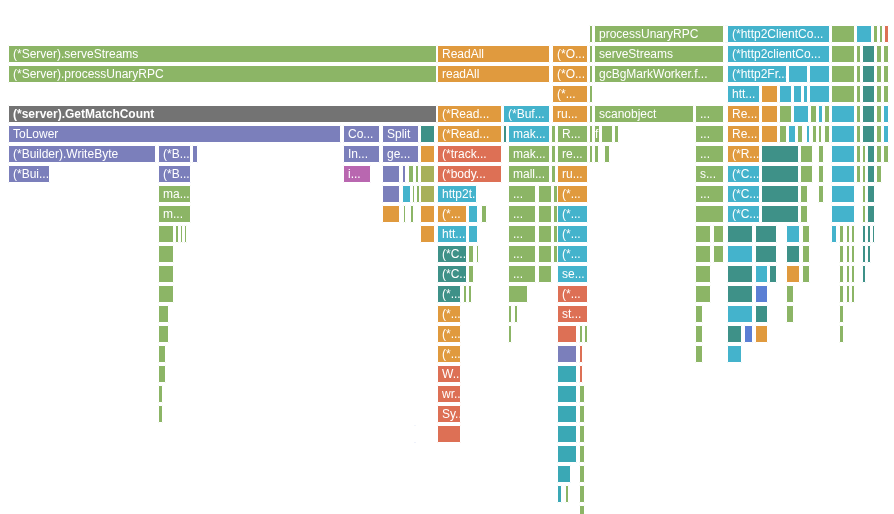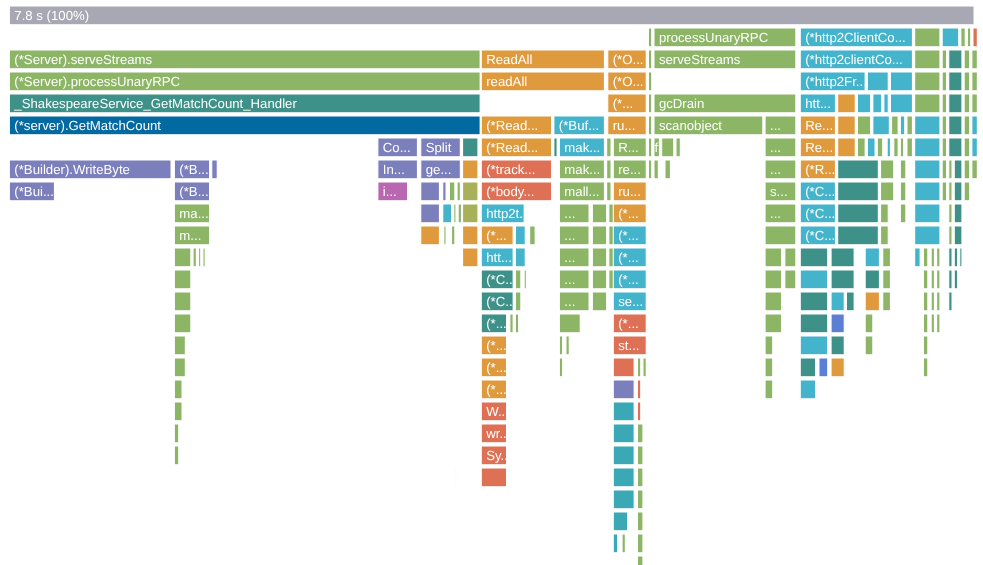--- a/index.html
+++ b/index.html
@@ -32,21 +32,20 @@
     background:#a8a8b4;
     color:#ffffff;
     cursor:default;
   }
   .frame.tiny{padding:0;}
 </style>
 </head>
 <body>
 
 <div id="flamegraph">
-    <div class="frame root" style="left: 8px; top: 5px; width: 878px; height: 18px; background: rgb(168, 168, 180);">7.8 s (100%)</div>
     <div class="frame tiny" style="left: 589px; top: 25px; width: 4px; height: 18px; background: rgb(140, 181, 102);"></div>
     <div class="frame" style="left: 594px; top: 25px; width: 130px; height: 18px; background: rgb(140, 181, 102);">processUnaryRPC</div>
     <div class="frame tiny" style="left: 725px; top: 25px; width: 2px; height: 18px; background: rgb(140, 181, 102);"></div>
     <div class="frame" style="left: 727px; top: 25px; width: 103px; height: 18px; background: rgb(68, 179, 204);">(*http2ClientCo...</div>
     <div class="frame" style="left: 831px; top: 25px; width: 24px; height: 18px; background: rgb(140, 181, 102);"></div>
     <div class="frame tiny" style="left: 856px; top: 25px; width: 16px; height: 18px; background: rgb(68, 179, 204);"></div>
     <div class="frame tiny" style="left: 873px; top: 25px; width: 5px; height: 18px; background: rgb(140, 181, 102);"></div>
     <div class="frame tiny" style="left: 879px; top: 25px; width: 4px; height: 18px; background: rgb(140, 181, 102);"></div>
     <div class="frame tiny" style="left: 884px; top: 25px; width: 5px; height: 18px; background: rgb(221, 112, 85);"></div>
     <div class="frame" style="left: 8px; top: 45px; width: 429px; height: 18px; background: rgb(140, 181, 102);">(*Server).serveStreams</div>
@@ -57,62 +56,62 @@
     <div class="frame" style="left: 727px; top: 45px; width: 103px; height: 18px; background: rgb(68, 179, 204);">(*http2clientCo...</div>
     <div class="frame" style="left: 831px; top: 45px; width: 24px; height: 18px; background: rgb(140, 181, 102);"></div>
     <div class="frame tiny" style="left: 856px; top: 45px; width: 5px; height: 18px; background: rgb(140, 181, 102);"></div>
     <div class="frame tiny" style="left: 862px; top: 45px; width: 13px; height: 18px; background: rgb(62, 145, 136);"></div>
     <div class="frame tiny" style="left: 876px; top: 45px; width: 6px; height: 18px; background: rgb(140, 181, 102);"></div>
     <div class="frame tiny" style="left: 883px; top: 45px; width: 6px; height: 18px; background: rgb(140, 181, 102);"></div>
     <div class="frame" style="left: 8px; top: 65px; width: 429px; height: 18px; background: rgb(140, 181, 102);">(*Server).processUnaryRPC</div>
     <div class="frame" style="left: 437px; top: 65px; width: 113px; height: 18px; background: rgb(224, 154, 62);">readAll</div>
     <div class="frame" style="left: 552px; top: 65px; width: 36px; height: 18px; background: rgb(224, 154, 62);">(*O...</div>
     <div class="frame tiny" style="left: 589px; top: 65px; width: 4px; height: 18px; background: rgb(140, 181, 102);"></div>
+    <div class="frame" style="left: 594px; top: 65px; width: 130px; height: 18px; background: rgb(140, 181, 102);">gcBgMarkWorker.f...</div>
     <div class="frame" style="left: 727px; top: 65px; width: 60px; height: 18px; background: rgb(68, 179, 204);">(*http2Fr...</div>
     <div class="frame tiny" style="left: 788px; top: 65px; width: 20px; height: 18px; background: rgb(68, 179, 204);"></div>
     <div class="frame tiny" style="left: 809px; top: 65px; width: 21px; height: 18px; background: rgb(68, 179, 204);"></div>
     <div class="frame" style="left: 831px; top: 65px; width: 24px; height: 18px; background: rgb(140, 181, 102);"></div>
     <div class="frame tiny" style="left: 856px; top: 65px; width: 5px; height: 18px; background: rgb(140, 181, 102);"></div>
     <div class="frame tiny" style="left: 862px; top: 65px; width: 13px; height: 18px; background: rgb(62, 145, 136);"></div>
     <div class="frame tiny" style="left: 876px; top: 65px; width: 6px; height: 18px; background: rgb(140, 181, 102);"></div>
     <div class="frame tiny" style="left: 883px; top: 65px; width: 6px; height: 18px; background: rgb(140, 181, 102);"></div>
-    <div class="frame" style="left: 8px; top: 85px; width: 429px; height: 18px; background: rgb(62, 145, 136);">_ShakespeareService_GetMatchCount_Handler</div>
     <div class="frame" style="left: 552px; top: 85px; width: 36px; height: 18px; background: rgb(224, 154, 62);">(*...</div>
     <div class="frame tiny" style="left: 589px; top: 85px; width: 4px; height: 18px; background: rgb(140, 181, 102);"></div>
-    <div class="frame" style="left: 594px; top: 85px; width: 130px; height: 18px; background: rgb(140, 181, 102);">gcDrain</div>
     <div class="frame" style="left: 727px; top: 85px; width: 33px; height: 18px; background: rgb(68, 179, 204);">htt...</div>
     <div class="frame tiny" style="left: 761px; top: 85px; width: 17px; height: 18px; background: rgb(224, 154, 62);"></div>
     <div class="frame tiny" style="left: 779px; top: 85px; width: 13px; height: 18px; background: rgb(68, 179, 204);"></div>
     <div class="frame tiny" style="left: 793px; top: 85px; width: 9px; height: 18px; background: rgb(68, 179, 204);"></div>
     <div class="frame tiny" style="left: 803px; top: 85px; width: 5px; height: 18px; background: rgb(68, 179, 204);"></div>
     <div class="frame tiny" style="left: 809px; top: 85px; width: 21px; height: 18px; background: rgb(68, 179, 204);"></div>
     <div class="frame" style="left: 831px; top: 85px; width: 24px; height: 18px; background: rgb(140, 181, 102);"></div>
     <div class="frame tiny" style="left: 856px; top: 85px; width: 5px; height: 18px; background: rgb(140, 181, 102);"></div>
     <div class="frame tiny" style="left: 862px; top: 85px; width: 13px; height: 18px; background: rgb(62, 145, 136);"></div>
     <div class="frame tiny" style="left: 876px; top: 85px; width: 6px; height: 18px; background: rgb(140, 181, 102);"></div>
     <div class="frame tiny" style="left: 883px; top: 85px; width: 6px; height: 18px; background: rgb(140, 181, 102);"></div>
-    <div class="frame" style="left: 8px; top: 105px; width: 429px; height: 18px; background: #0369a1;">(*server).GetMatchCount</div>
+    <div class="frame" style="left: 8px; top: 105px; width: 429px; height: 18px; background: #737373; font-weight: bold;">(*server).GetMatchCount</div>
     <div class="frame" style="left: 437px; top: 105px; width: 65px; height: 18px; background: rgb(224, 154, 62);">(*Read...</div>
     <div class="frame" style="left: 503px; top: 105px; width: 47px; height: 18px; background: rgb(68, 179, 204);">(*Buf...</div>
     <div class="frame" style="left: 552px; top: 105px; width: 36px; height: 18px; background: rgb(224, 154, 62);">ru...</div>
     <div class="frame tiny" style="left: 589px; top: 105px; width: 4px; height: 18px; background: rgb(140, 181, 102);"></div>
     <div class="frame" style="left: 594px; top: 105px; width: 100px; height: 18px; background: rgb(140, 181, 102);">scanobject</div>
     <div class="frame" style="left: 695px; top: 105px; width: 29px; height: 18px; background: rgb(140, 181, 102);">...</div>
     <div class="frame" style="left: 727px; top: 105px; width: 33px; height: 18px; background: rgb(224, 154, 62);">Re...</div>
     <div class="frame tiny" style="left: 761px; top: 105px; width: 17px; height: 18px; background: rgb(224, 154, 62);"></div>
     <div class="frame tiny" style="left: 779px; top: 105px; width: 13px; height: 18px; background: rgb(140, 181, 102);"></div>
     <div class="frame tiny" style="left: 793px; top: 105px; width: 16px; height: 18px; background: rgb(68, 179, 204);"></div>
     <div class="frame tiny" style="left: 810px; top: 105px; width: 7px; height: 18px; background: rgb(140, 181, 102);"></div>
     <div class="frame tiny" style="left: 818px; top: 105px; width: 5px; height: 18px; background: rgb(68, 179, 204);"></div>
     <div class="frame tiny" style="left: 824px; top: 105px; width: 6px; height: 18px; background: rgb(140, 181, 102);"></div>
     <div class="frame" style="left: 831px; top: 105px; width: 24px; height: 18px; background: rgb(68, 179, 204);"></div>
     <div class="frame tiny" style="left: 856px; top: 105px; width: 5px; height: 18px; background: rgb(140, 181, 102);"></div>
     <div class="frame tiny" style="left: 862px; top: 105px; width: 13px; height: 18px; background: rgb(62, 145, 136);"></div>
     <div class="frame tiny" style="left: 876px; top: 105px; width: 6px; height: 18px; background: rgb(140, 181, 102);"></div>
     <div class="frame tiny" style="left: 883px; top: 105px; width: 6px; height: 18px; background: rgb(68, 179, 204);"></div>
+    <div class="frame" style="left: 8px; top: 125px; width: 333px; height: 18px; background: rgb(123, 127, 187);">ToLower</div>
     <div class="frame" style="left: 343px; top: 125px; width: 37px; height: 18px; background: rgb(123, 127, 187);">Co...</div>
     <div class="frame" style="left: 382px; top: 125px; width: 37px; height: 18px; background: rgb(123, 127, 187);">Split</div>
     <div class="frame tiny" style="left: 420px; top: 125px; width: 15px; height: 18px; background: rgb(62, 145, 136);"></div>
     <div class="frame" style="left: 437px; top: 125px; width: 65px; height: 18px; background: rgb(224, 154, 62);">(*Read...</div>
     <div class="frame tiny" style="left: 503px; top: 125px; width: 4px; height: 18px; background: rgb(62, 145, 136);"></div>
     <div class="frame" style="left: 508px; top: 125px; width: 42px; height: 18px; background: rgb(68, 179, 204);">mak...</div>
     <div class="frame tiny" style="left: 551px; top: 125px; width: 5px; height: 18px; background: rgb(140, 181, 102);"></div>
     <div class="frame" style="left: 557px; top: 125px; width: 31px; height: 18px; background: rgb(140, 181, 102);">R...</div>
     <div class="frame tiny" style="left: 589px; top: 125px; width: 4px; height: 18px; background: rgb(140, 181, 102);"></div>
     <div class="frame tiny" style="left: 594px; top: 125px; width: 6px; height: 18px; background: rgb(140, 181, 102);">fi...</div>

